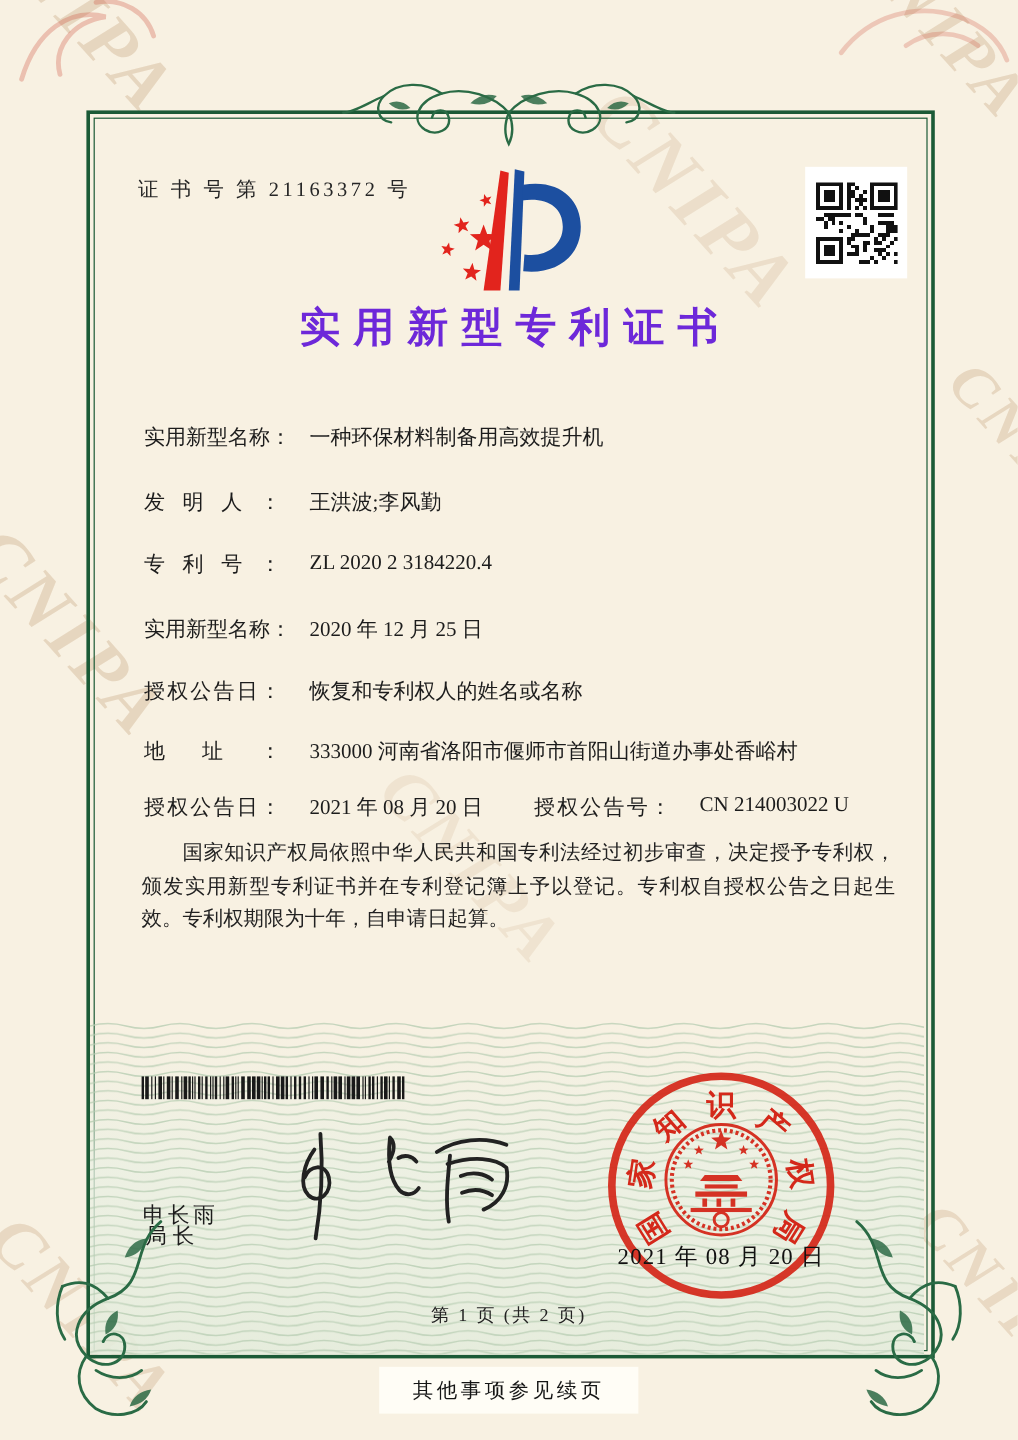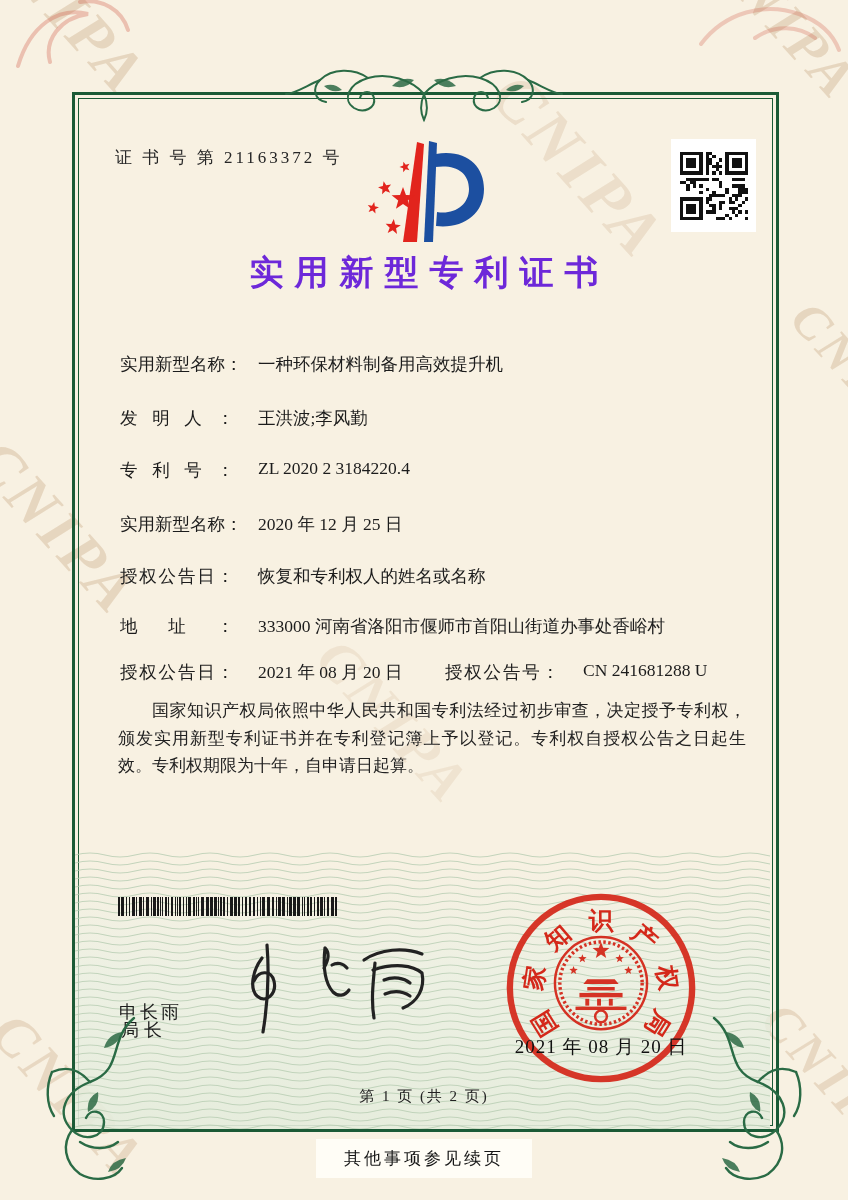--- a/index.html
+++ b/index.html
@@ -404,21 +404,21 @@
     <span class="label">授权公告日：</span><span class="value">恢复和专利权人的姓名或名称</span>
   </div>
   <div class="row">
     <span class="label">地址：</span><span class="value">333000 河南省洛阳市偃师市首阳山街道办事处香峪村</span>
   </div>
   <div class="row row-grant">
     <span class="g">
       <span class="label">授权公告日：</span><span class="value">2021 年 08 月 20 日</span>
     </span>
     <span class="grant-2">
-      <span class="label">授权公告号：</span><span class="value">CN 241681288 U</span>
+      <span class="label">授权公告号：</span><span class="value">CN 214003022 U</span>
     </span>
   </div>
 </div>
 
 <div class="paras">
   <p>国家知识产权局依照中华人民共和国专利法经过初步审查，决定授予专利权，颁发实用新型专利证书并在专利登记簿上予以登记。专利权自授权公告之日起生效。专利权期限为十年，自申请日起算。</p>
 </div>
 
 <div class="barcode" id="barcode">
     <div style="width: 2px; margin-right: 1px;"></div>

